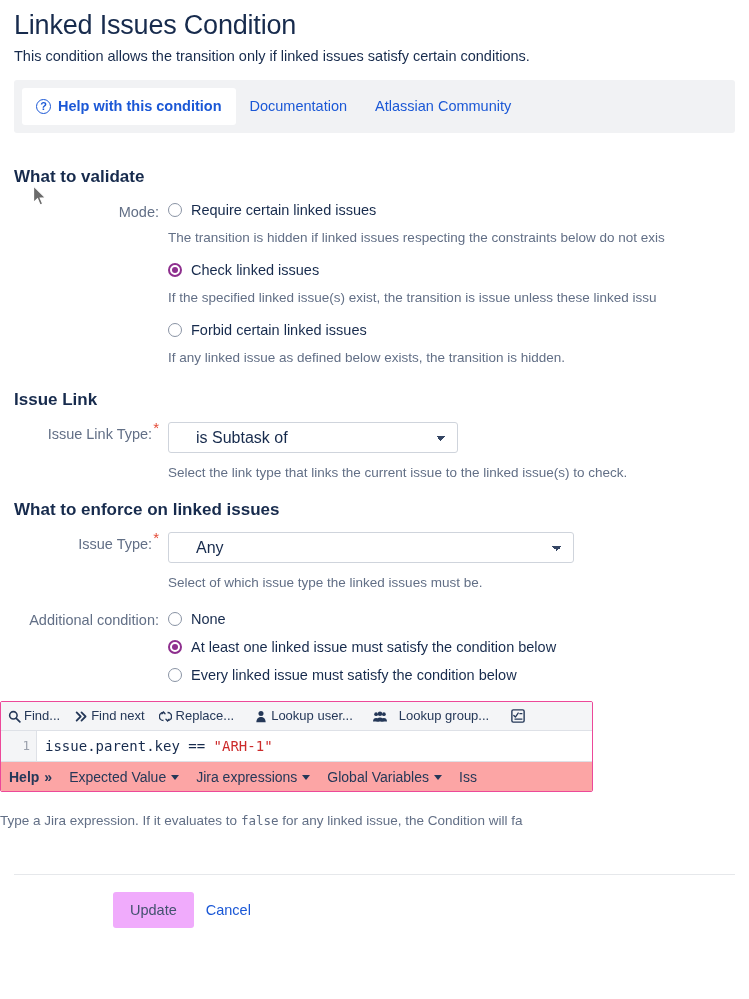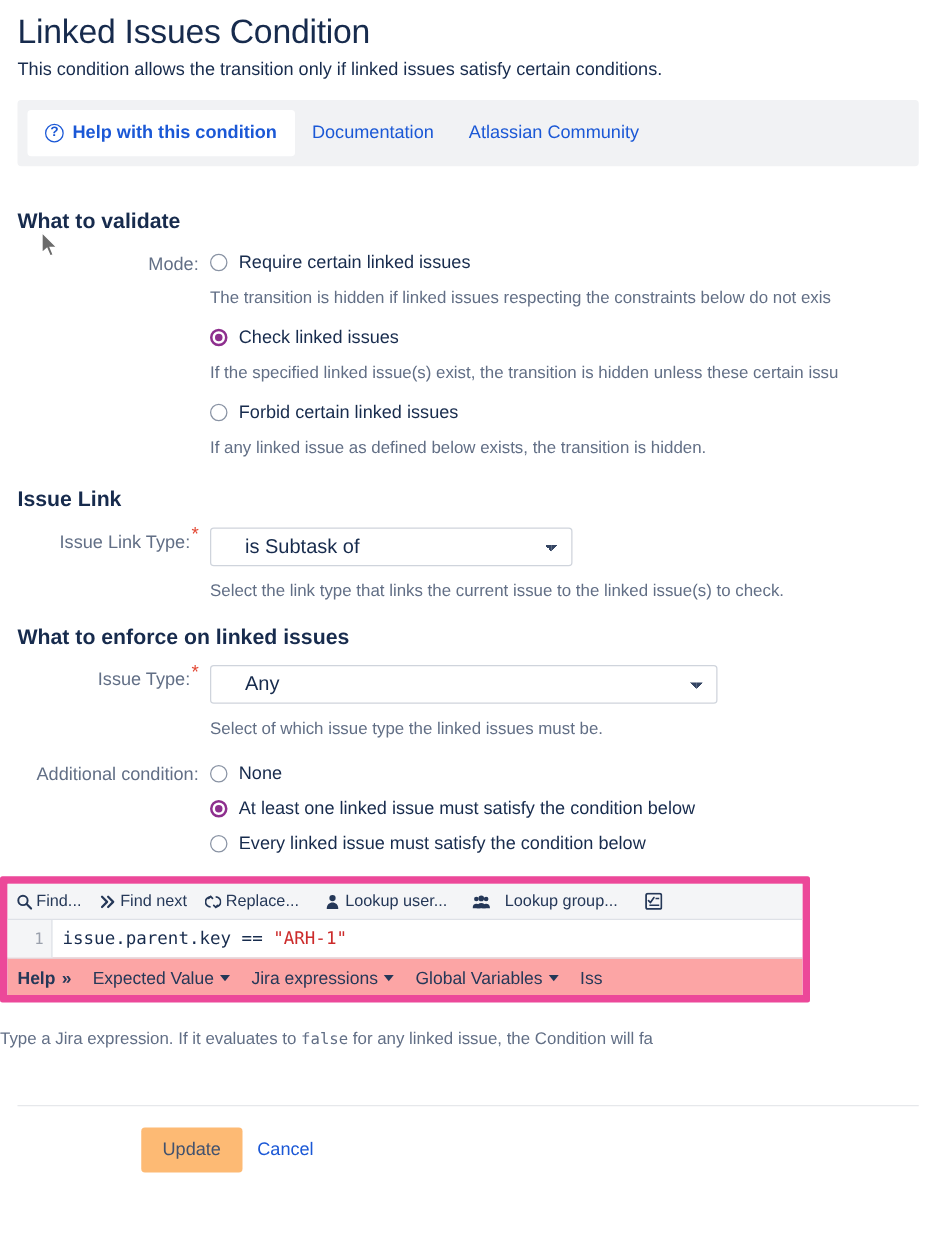--- a/index.html
+++ b/index.html
@@ -185,23 +185,23 @@
       calc(100% - 16px) 13px,
       calc(100% - 11px) 13px;
     background-size: 5px 5px, 5px 5px;
     background-repeat: no-repeat;
   }
   .sel-link { width: 290px; }
   .sel-type { width: 406px; }
 
   
   .editor {
-    border: 6px solid #ec4899;
+    border: 1px solid #ec4899;
     border-radius: 2px;
-    width: 648px;
+    width: 593px;
     background: #fff;
     overflow: hidden;
   }
   .editor-toolbar {
     background: #F4F5F7;
     border-bottom: 1px solid #DEE1E7;
     height: 29px;
     display: flex;
     align-items: center;
     padding: 0 6px;
@@ -296,21 +296,21 @@
   }
   .btn-row {
     display: flex;
     align-items: center;
     gap: 12px;
     padding-left: 113px;
     padding-top: 17px;
   }
   .btn-update {
     font-family: "Liberation Sans", sans-serif;
-    background: #fdba74;
+    background: #f0abfc;
     border: none;
     border-radius: 3px;
     font-size: 14.5px;
     color: #42526E;
     padding: 8px 17px;
     cursor: pointer;
     line-height: 20px;
   }
   .btn-cancel {
     font-size: 14.5px;
@@ -364,21 +364,21 @@
       </div>
       <div style="height:8px"></div>
       <div class="desc">The transition is hidden if linked issues respecting the constraints below do not exis</div>
 
       <div style="height:13px"></div>
       <div class="radio-line">
         <span class="radio checked"></span>
         <span class="radio-label">Check linked issues</span>
       </div>
       <div style="height:8px"></div>
-      <div class="desc">If the specified linked issue(s) exist, the transition is hidden unless these certain issu</div>
+      <div class="desc">If the specified linked issue(s) exist, the transition is issue unless these linked issu</div>
 
       <div style="height:13px"></div>
       <div class="radio-line">
         <span class="radio"></span>
         <span class="radio-label">Forbid certain linked issues</span>
       </div>
       <div style="height:8px"></div>
       <div class="desc">If any linked issue as defined below exists, the transition is hidden.</div>
 
     </div>

